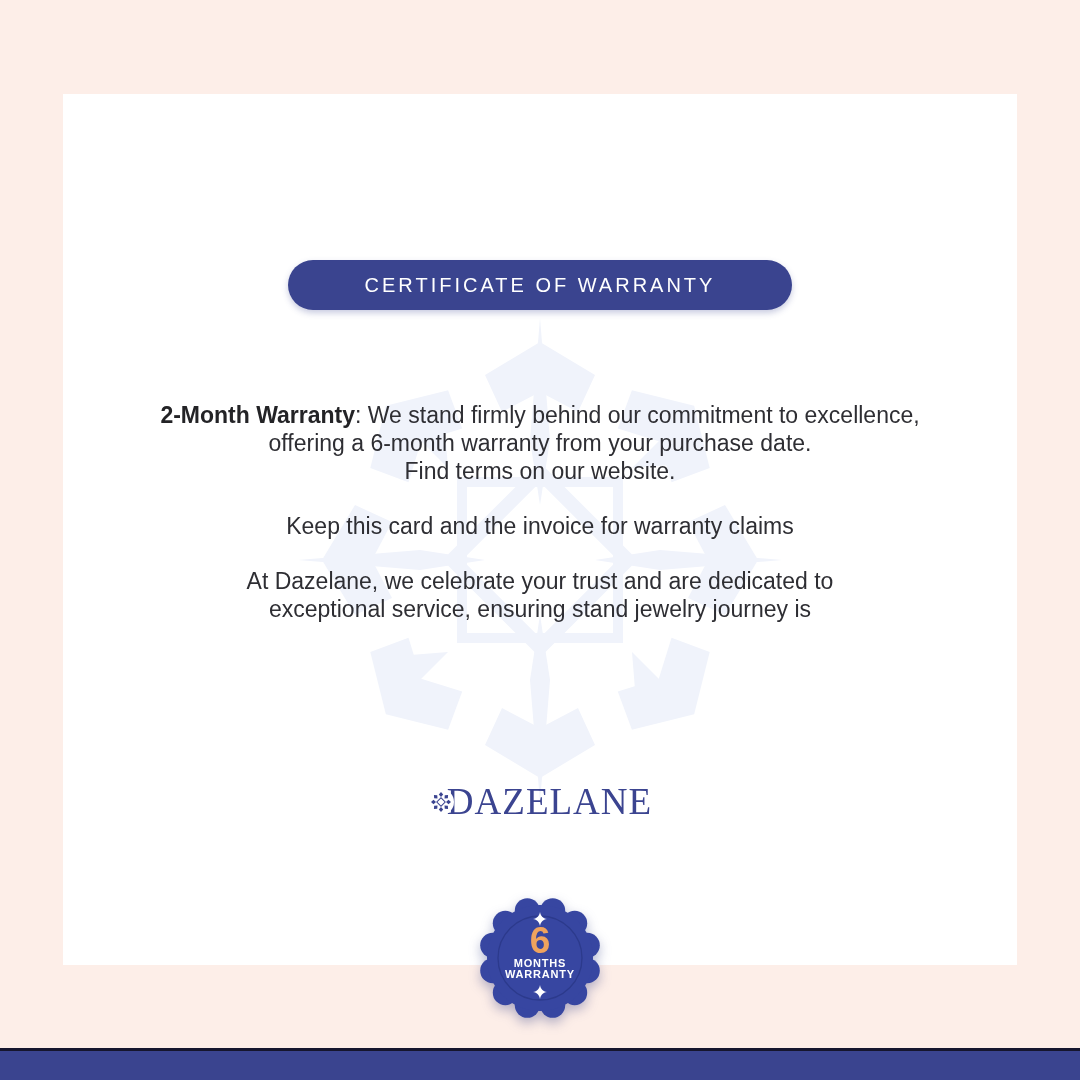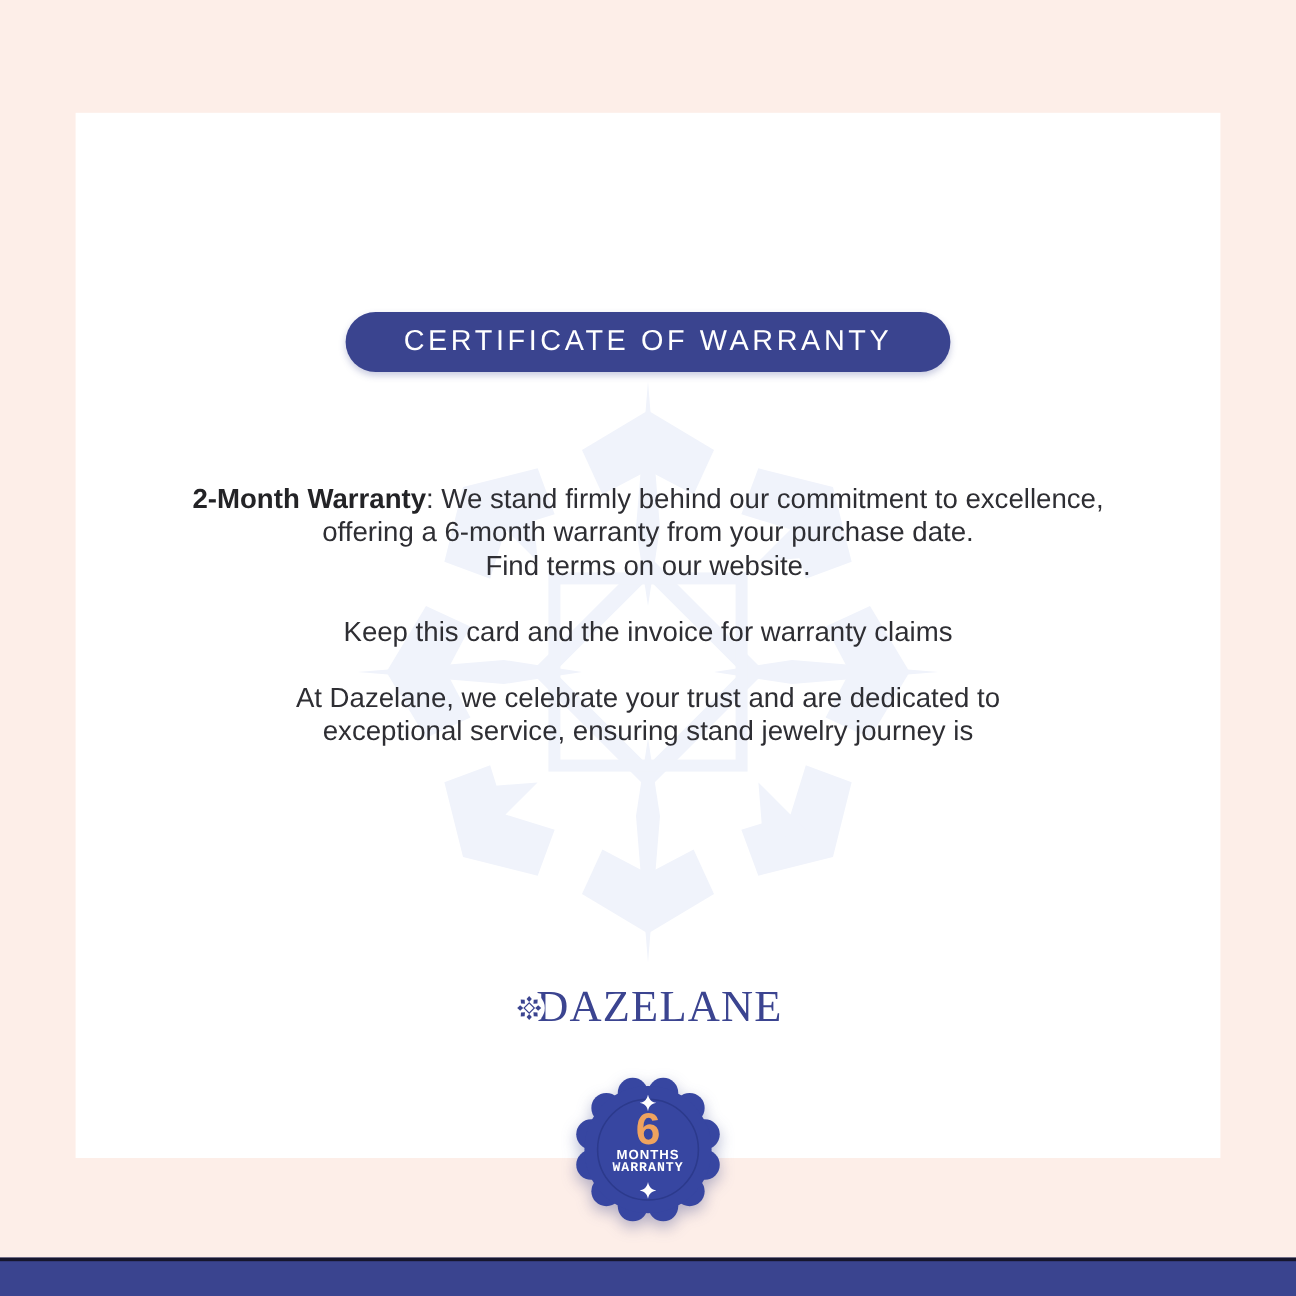--- a/index.html
+++ b/index.html
@@ -42,41 +42,41 @@
     left:50%;top:166px;
     transform:translateX(-50%);
     width:504px;height:50px;
     background:var(--navy);
     border-radius:25px;
     display:flex;align-items:center;justify-content:center;
     box-shadow:0 3px 6px rgba(58,68,143,0.28);
   }
   .pill span{
     color:#ffffff;
-    font-size:24px;
+    font-size:20px;
     letter-spacing:3px;
     font-weight:400;
     white-space:nowrap;
   }
   
   .body-text{
     position:absolute;
     left:0;right:0;top:307px;
     text-align:center;
     color:var(--ink);
     font-size:23px;
     line-height:28px;
   }
   .body-text p{margin:0 0 27px 0;}
   .line{display:block;white-space:nowrap;}
   .line b{font-weight:700;color:#232326;}
   
   .logo{
     position:absolute;
-    left:0;right:0;top:724px;
+    left:0;right:0;top:686px;
     display:flex;align-items:center;justify-content:center;
   }
   .logo-ornament{
     width:26px;height:26px;
     margin-right:-7px;
     position:relative;z-index:2;
     background:#ffffff;border-radius:50%;
   }
   .logo-text{
     font-family:"Liberation Serif", serif;
@@ -104,21 +104,21 @@
     position:absolute;left:0;right:0;top:26px;
     font-size:37px;line-height:38px;font-weight:700;
     color:var(--orange);
   }
   .badge-months,.badge-warranty{
     position:absolute;left:0;right:0;
     color:#ffffff;font-size:11px;line-height:11px;
     font-weight:700;letter-spacing:0.8px;
   }
   .badge-months{top:62px;}
-  .badge-warranty{top:73px;font-family:Liberation Mono, monospace;}
+  .badge-warranty{top:73px;}
   
   .bottom-bar{
     position:absolute;
     left:0;right:0;bottom:0;
     height:32px;
     background:var(--navy);
     border-top:3px solid var(--bar-dark);
   }
 </style>
 </head>

